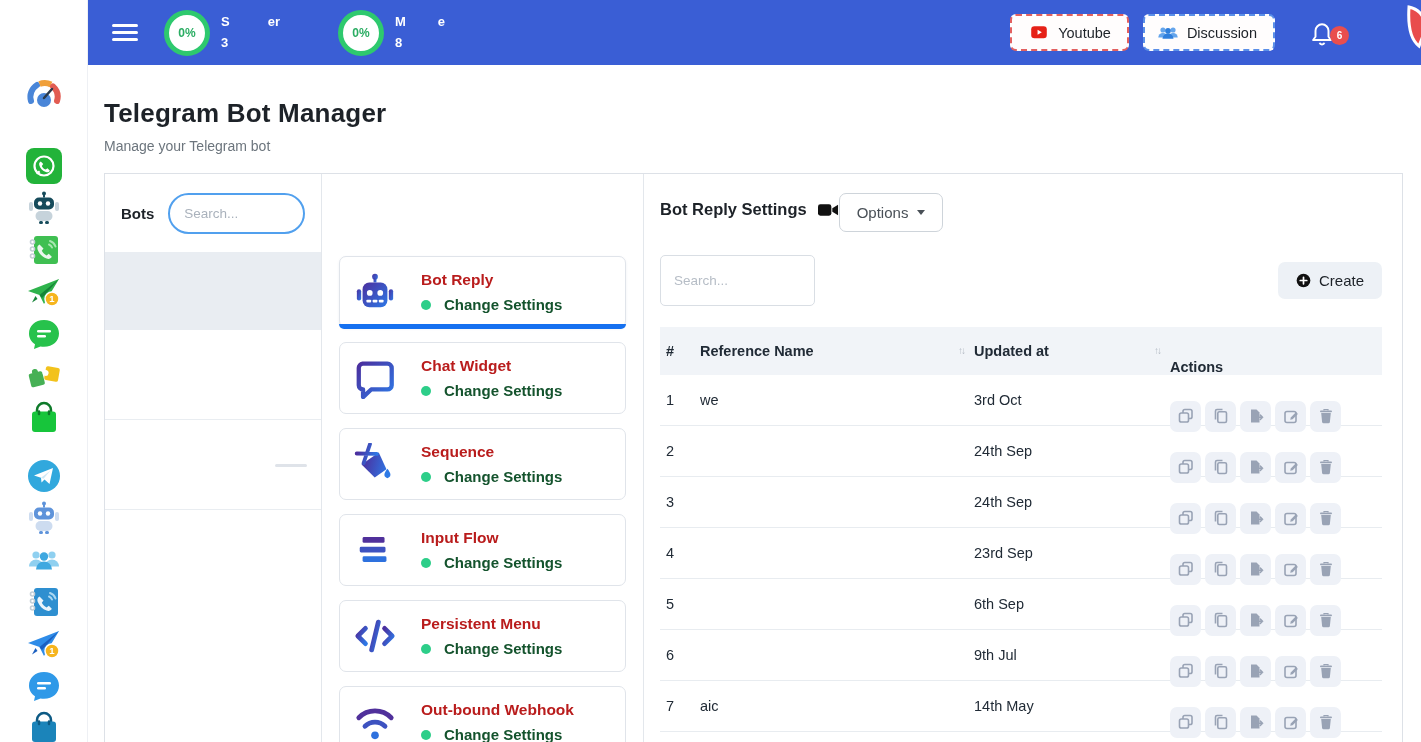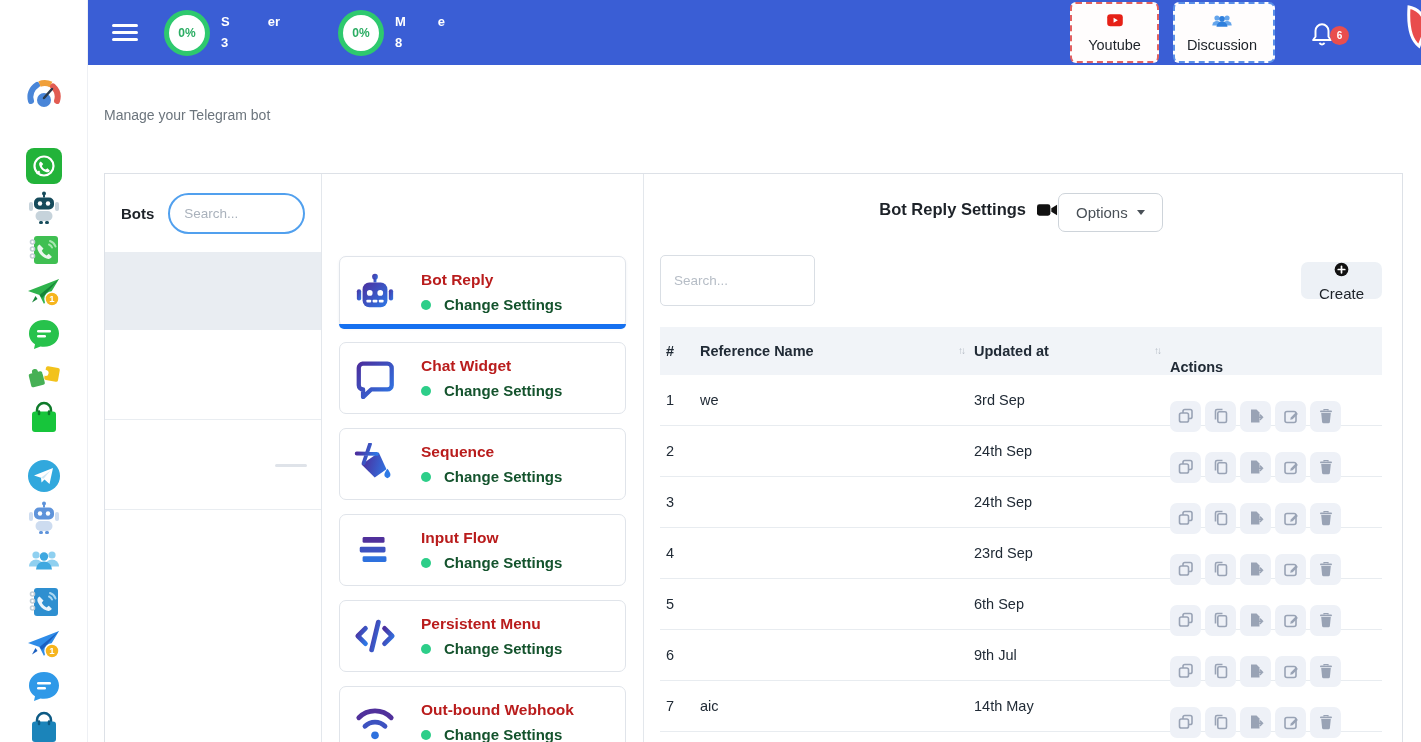--- a/index.html
+++ b/index.html
@@ -21,21 +21,21 @@
   .burger { width:26px; margin-left:24px; cursor:pointer; }
   .burger span { display:block; height:3px; background:#fff; border-radius:2px; margin:4px 0; }
   .stat { display:flex; align-items:center; margin-left:26px; }
   .ring { width:46px; height:46px; border-radius:50%; border:5px solid #2ec96e; background:#fff;
     display:flex; align-items:center; justify-content:center; font-size:12px; font-weight:bold; color:#2bad63; }
   .stat-txt { margin-left:11px; color:#fff; font-weight:bold; font-size:13px; line-height:1.55; }
   .stat-line { display:flex; align-items:center; }
   .rgap { display:inline-block; height:10px; }
   .topbar-right { margin-left:auto; display:flex; align-items:center; margin-right:86px; }
   .pillbtn { display:flex; align-items:center; gap:8px; background:#fffdfd; border-radius:6px;
-    padding:8px 16px; font-size:14.5px; font-weight:500; color:#1d2228; cursor:pointer;flex-direction:column; }
+    padding:8px 16px; font-size:14.5px; font-weight:500; color:#1d2228; cursor:pointer; }
   .yt { border:2px dashed #e26060; margin-right:14px; }
   .disc { border:2px dashed #5a8fe8;padding-left:12px; }
   .bellwrap { position:relative; margin-left:34px; cursor:pointer; }
   .bellbadge { position:absolute; right:-14px; top:6px; width:19px; height:19px; border-radius:50%;
     background:#e94e4e; color:#fff; font-size:10px; font-weight:bold; display:flex; align-items:center; justify-content:center; }
   .corner-art { position:absolute; right:-7px; top:4px; width:26px; height:46px; }
 
   
   .page-head { position:absolute; left:104px; top:98px; }
   .page-head h1 { font-size:26px; font-weight:bold; color:#1d2228; letter-spacing:.2px; }
@@ -65,32 +65,32 @@
   .fcard .cic { width:42px; height:42px; flex:0 0 auto; }
   .fcard .cic svg { width:100%; height:100%; display:block; }
   .ctxt { margin-left:25px; }
   .ctitle { font-size:15.5px; font-weight:600; color:#b91c1c; }
   .cset { display:flex; align-items:center; gap:13px; margin-top:7px; }
   .dot { width:10px; height:10px; border-radius:50%; background:#2dce89; }
   .clink { font-size:15px; font-weight:bold; color:#14532d; cursor:pointer; }
 
   
   .col-set { flex:1; padding:19px 20px 0 16px; display:flex; flex-direction:column; }
-  .set-top { display:flex; justify-content:center; align-items:flex-start; }
+  .set-top { display:flex; justify-content:flex-start; align-items:flex-start; }
   .set-title { display:flex; align-items:center; gap:11px; margin-top:7px; }
   .set-title h2 { font-size:16.5px; font-weight:bold; color:#1d2228; }
   .optbtn { display:flex; align-items:center; gap:9px; border:1px solid #ced4da; border-radius:7px;
     background:#fff; padding:10px 17px; font-size:15px; color:#495057; cursor:pointer; }
   .caret { width:0; height:0; border-left:4.5px solid transparent; border-right:4.5px solid transparent; border-top:5px solid #495057; }
   .set-mid { margin-top:23px; display:flex; justify-content:space-between; align-items:center; }
   .set-search { width:155px; height:51px; border:1px solid #d9dee4; border-radius:5px; padding:0 13px;
     font-size:13.5px; outline:none; color:#495057; }
   .set-search::placeholder { color:#b6bdc6; }
   .createbtn { display:flex; align-items:center; gap:8px; background:#edf1f6; border:none; border-radius:7px;
-    height:37px; padding:0 18px; font-size:15px; color:#1d2228; cursor:pointer; font-family:inherit;flex-direction:column; }
+    height:37px; padding:0 18px; font-size:15px; color:#1d2228; cursor:pointer; font-family:inherit; }
 
   .ttable { margin-top:21px; }
   .thead { background:#f1f4f8; height:48px; display:flex; align-items:center; font-size:14.5px; font-weight:bold; color:#212b36; }
   .trow { height:51px; display:flex; align-items:center; border-bottom:1px solid #e8ecf0; font-size:14.5px; color:#212b36; }
   .c-num { width:40px; padding-left:6px; }
   .c-name { flex:1; position:relative; padding-right:22px; }
   .c-date { width:196px; position:relative; padding-right:30px; }
   .c-act { width:212px; display:flex; gap:4px;margin-top:32px; }
   .sort { position:absolute; right:10px; top:-8px; font-size:10px; color:#b3bac4; letter-spacing:-2px; cursor:pointer; }
   .abtn { width:31px; height:31px; background:#eef1f7; border:none; border-radius:7px; cursor:pointer;
@@ -337,20 +337,21 @@
     </div>
   </div>
   <div class="corner-art">
     <svg viewBox="0 0 26 46" width="26" height="46">
         <path d="M7 3 q15 3 17 21 l-7 18 q-12-9-10-39z" fill="#e84c4c" stroke="#fff" stroke-width="3"></path>
       </svg>
   </div>
 </div>
 
 <div class="page-head">
+  <h1>Telegram Bot Manager</h1>
   <p>Manage your Telegram bot</p>
 </div>
 
 <div class="panel">
 
   <div class="col-bots">
     <div class="bots-head">
       <span class="bots-label">Bots</span>
       <input class="bots-search" placeholder="Search..." style="">
     </div>
@@ -507,21 +508,21 @@
       <div class="thead">
         <div class="c-num">#</div>
         <div class="c-name"><span>Reference Name</span><span class="sort" style="top:2px">↑↓</span></div>
         <div class="c-date"><span>Updated at</span><span class="sort" style="top:2px">↑↓</span></div>
         <div class="c-act">Actions</div>
       </div>
 
       <div class="trow">
         <div class="c-num">1</div>
         <div class="c-name">we</div>
-        <div class="c-date">3rd Sep</div>
+        <div class="c-date">3rd Oct</div>
         <div class="c-act">
   <button class="abtn">
               <svg viewBox="0 0 16 16" fill="none" stroke="#99a3b5" stroke-width="1.6">
                 <rect x="5" y="1.5" width="9" height="9" rx="1.8"></rect>
                 <rect x="1.5" y="5" width="9" height="9" rx="1.8" fill="#eef1f7"></rect>
               </svg>
             </button>
   <button class="abtn">
               <svg viewBox="0 0 16 16" fill="none" stroke="#99a3b5" stroke-width="1.6">
                 <path d="M2.5 11.5 v-8.5 a1.5 1.5 0 0 1 1.5-1.5 h5.5"></path>

